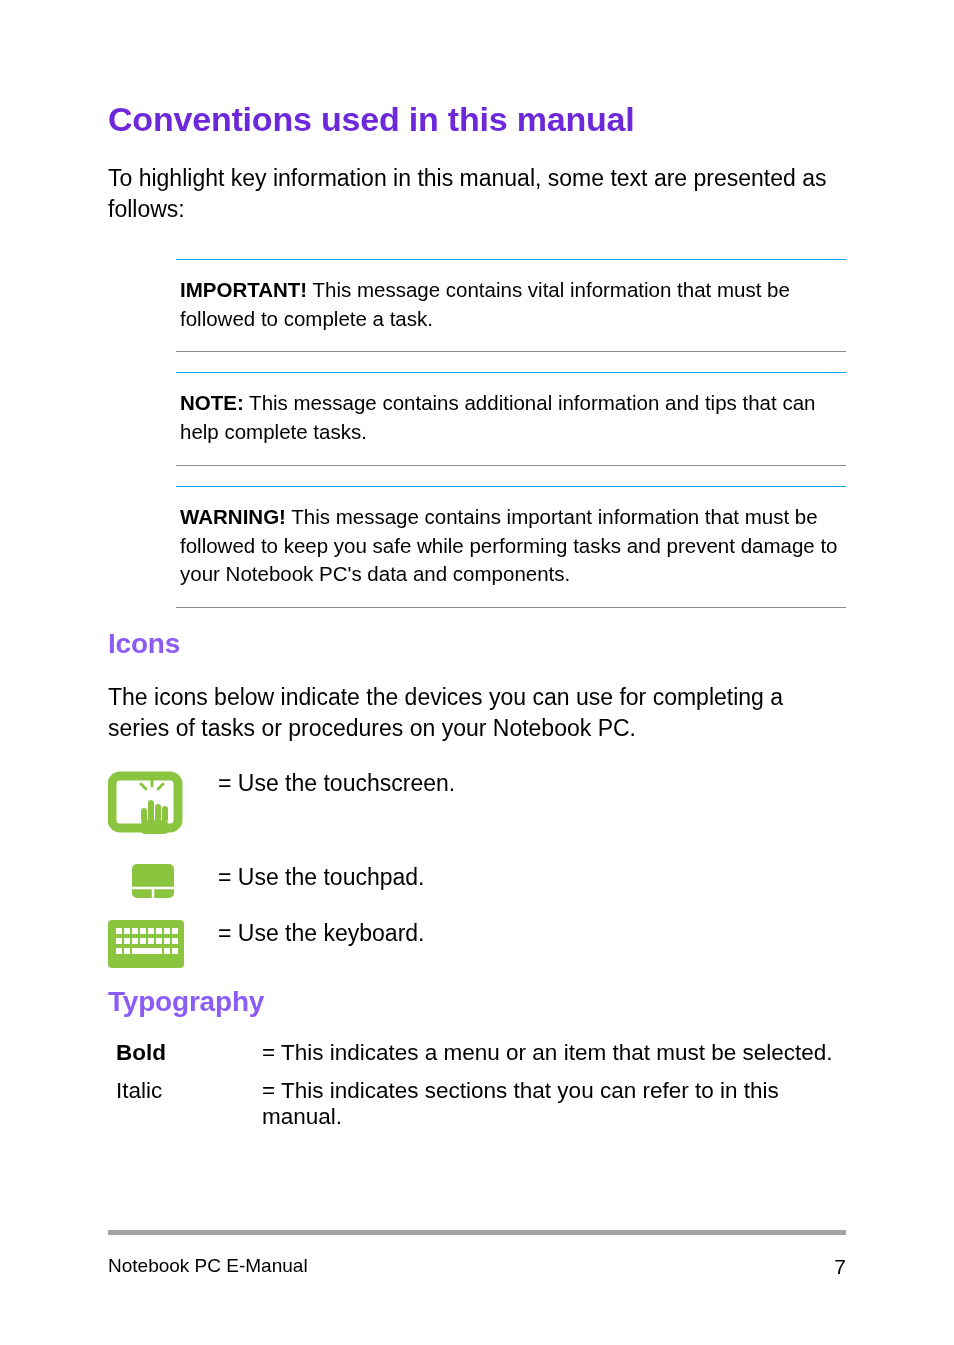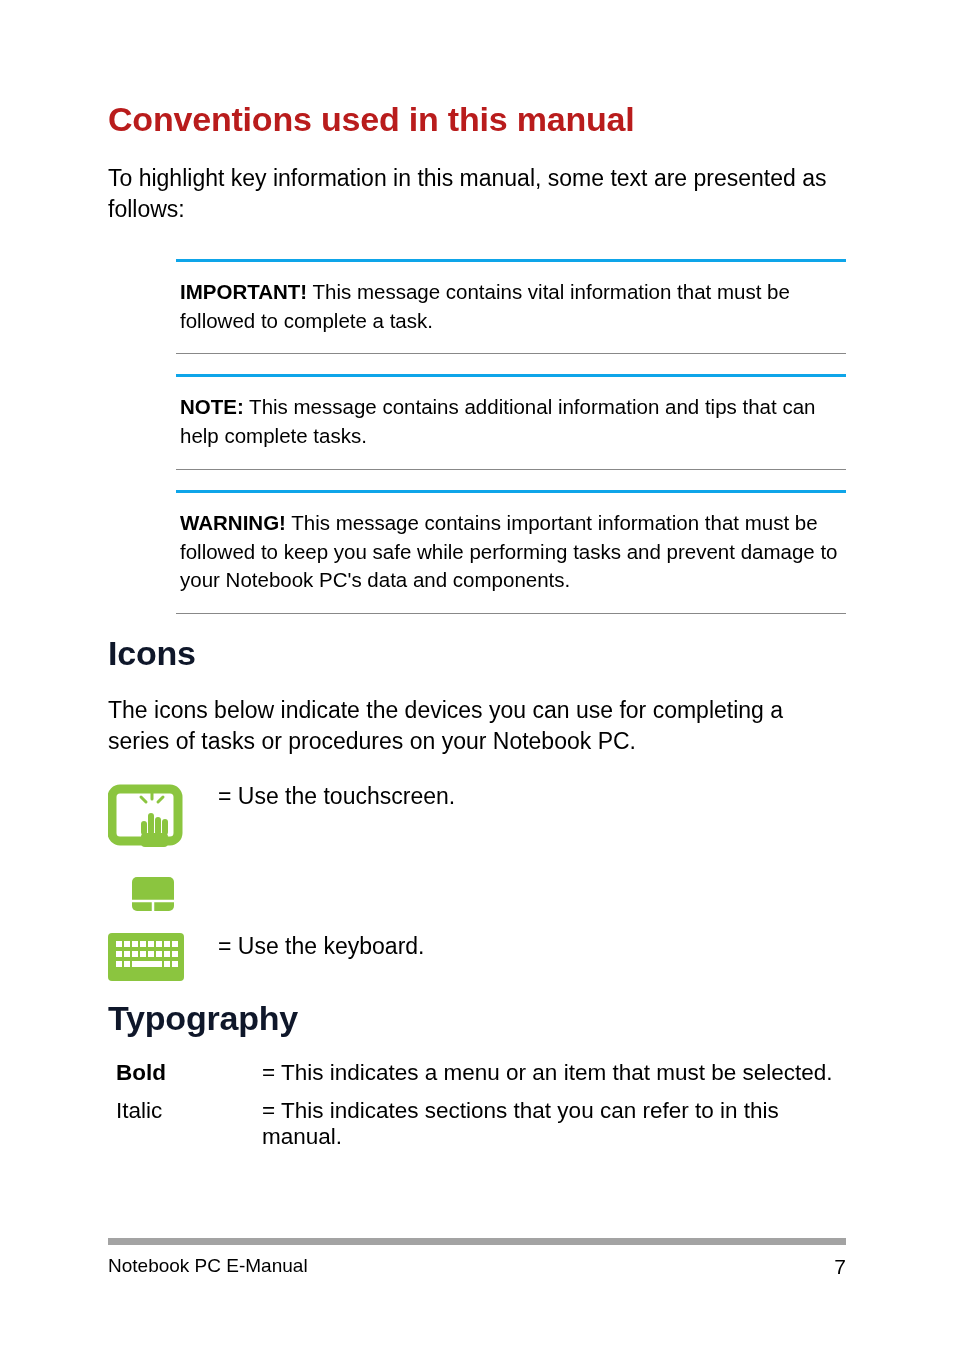--- a/index.html
+++ b/index.html
@@ -6,49 +6,49 @@
     body {
       width: 954px;
       height: 1345px;
       background: #fff;
       font-family: "Myriad Pro", "Segoe UI", -apple-system, Arial, sans-serif;
       color: #000;
       position: relative;
       padding: 100px 108px 0 108px;
     }
     .h1 {
-      color: #b91c1c;
+      color: #6d28d9;
       font-weight: 700;
       font-size: 34px;
       margin-bottom: 24px;
       letter-spacing: -0.2px;
     }
     .intro {
       font-size: 23px;
       line-height: 1.35;
       margin-bottom: 34px;
     }
     .callout-wrap {
       padding-left: 68px;
     }
     .callout {
-      border-top: 3px solid #0ea5e9;
+      border-top: 1px solid #0ea5e9;
       border-bottom: 1px solid #888;
       padding: 16px 4px 18px 4px;
       margin-bottom: 20px;
     }
     .callout p {
       font-size: 20.5px;
       line-height: 1.4;
     }
     .callout .label { font-weight: 700; }
     .h2 {
-      color: #0f172a;
+      color: #8b5cf6;
       font-weight: 700;
-      font-size: 34px;
+      font-size: 28px;
       margin-top: 14px;
       margin-bottom: 22px;
       letter-spacing: -0.2px;
     }
     .icons-intro {
       font-size: 23px;
       line-height: 1.35;
       margin-bottom: 26px;
     }
     .icon-row {
@@ -76,22 +76,22 @@
       flex-shrink: 0;
     }
     .typo-term.bold { font-weight: 700; }
     .typo-term.italic { }
     .typo-desc { font-size: 22.5px; margin-left: 48px; }
     .footer {
       position: absolute;
       bottom: 66px;
       left: 108px;
       right: 108px;
-      border-top: 7px solid #a3a3a3;
-      padding-top: 10px;
+      border-top: 5px solid #a3a3a3;
+      padding-top: 20px;
       display: flex;
       justify-content: space-between;
       font-size: 19px;
     }
     .page-num { font-size: 21px; }
   </style>
 </head>
 <body>
 
 <h1 class="h1">Conventions used in this manual</h1>
@@ -140,20 +140,21 @@
 <div class="icon-row">
   <div class="icon-slot" style="justify-content: center; padding-right: 20px;">
     <span>
       <svg width="42" height="34" viewBox="0 0 42 34">
         <rect x="0" y="0" width="42" height="34" rx="5" fill="#8bc53f"></rect>
         <line x1="0" y1="24" x2="42" y2="24" stroke="#fff" stroke-width="2.5"></line>
         <line x1="21" y1="24" x2="21" y2="34" stroke="#fff" stroke-width="2.5"></line>
       </svg>
     </span>
   </div>
+  <span class="icon-desc">= Use the touchpad.</span>
 </div>
 
 <div class="icon-row" style="margin-bottom: 8px;">
   <div class="icon-slot">
     <span>
       <svg width="76" height="48" viewBox="0 0 76 48">
         <rect x="0" y="0" width="76" height="48" rx="4" fill="#8bc53f"></rect>
         <g fill="#fff">
 
           <rect x="8" y="8" width="6" height="6"></rect>

